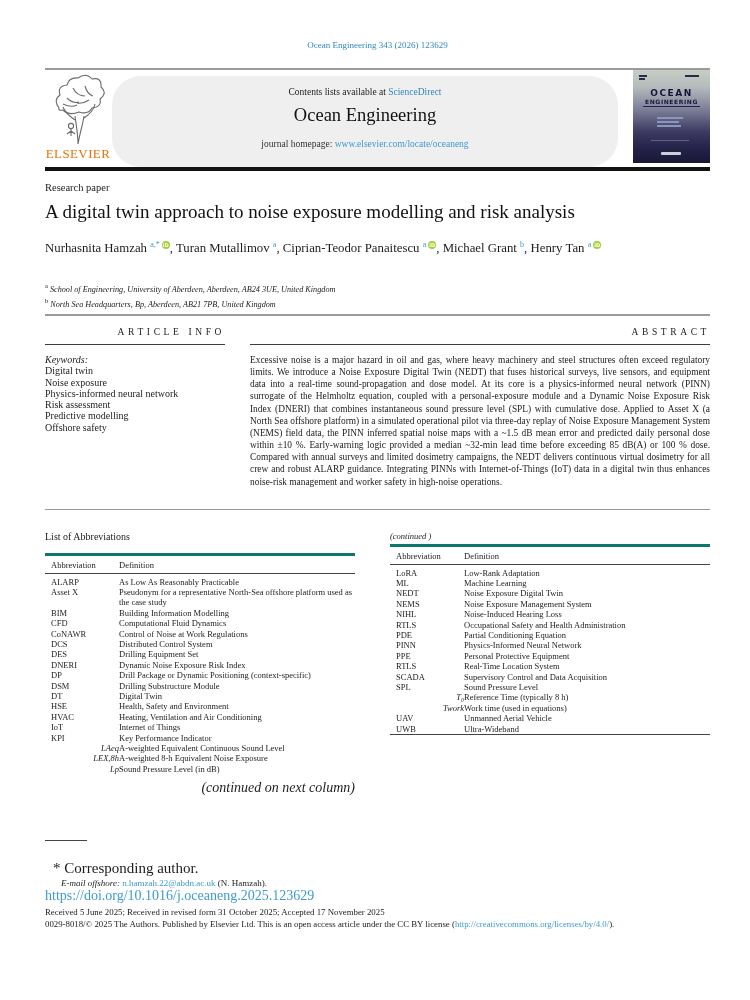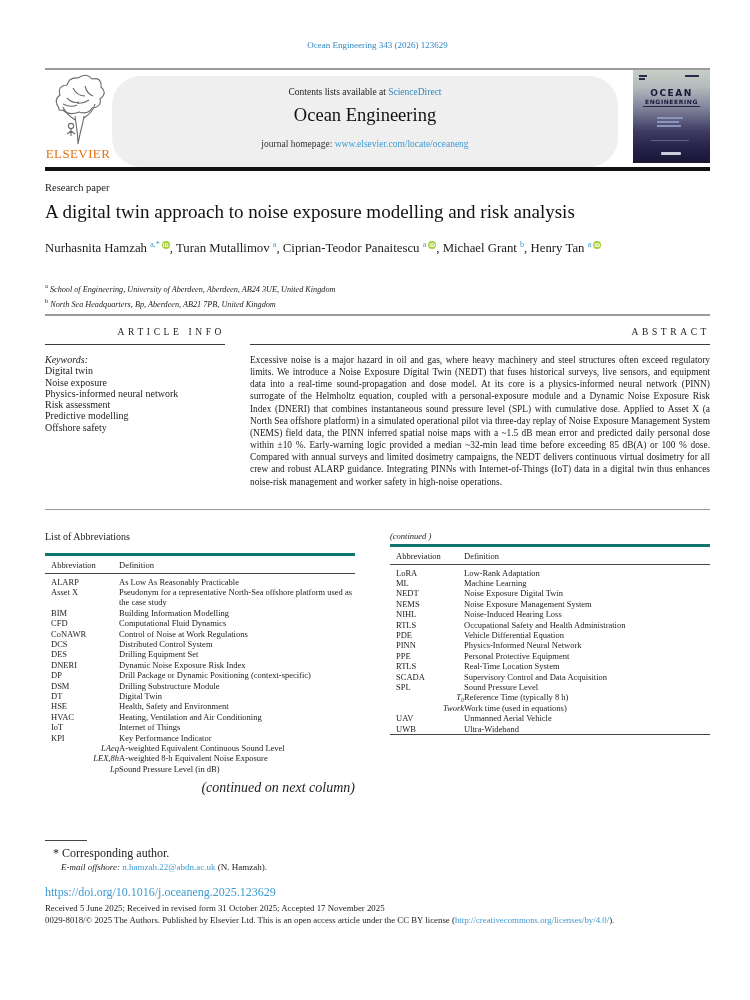--- a/index.html
+++ b/index.html
@@ -72,24 +72,24 @@
   table.abt td{font-size:8.5px;line-height:10.4px;vertical-align:top;padding:0;}
   table.abt .c1{width:68px;padding-left:6px;}
   table.abt th.c1{padding-left:6px;}
   table.abt tbody tr:first-child td{padding-top:3px;}
   .it{font-style:italic;text-align:right;}
   .continued-note{margin-top:6px;font-size:14px;font-style:italic;text-align:right;}
 
   
   .footer{position:absolute;top:840px;left:0;width:100%;}
   .fn-rule{width:42px;height:1px;background:#444;}
-  .fn1{margin-top:5px;font-size:12px;padding-left:8px;}
+  .fn1{margin-top:19px;font-size:15px;padding-left:8px;}
   .fn2{margin-top:1px;font-size:9px;padding-left:16px;}
   .em-label{font-style:italic;}
-  .doi-line{margin-top:13px;font-size:12px;}
+  .doi-line{font-size:14px;}
   .recv-line{margin-top:3px;font-size:8.8px;}
   .copy-line{margin-top:2px;font-size:8.8px;}
 
   .treelogo{display:block;margin:0 auto;}
 </style>
 </head>
 <body>
 
 <div class="page">
   <div class="content">
@@ -289,21 +289,21 @@
               <tr>
                 <td class="c1">NIHL</td>
                 <td>Noise-Induced Hearing Loss</td>
               </tr>
               <tr>
                 <td class="c1">RTLS</td>
                 <td>Occupational Safety and Health Administration</td>
               </tr>
               <tr>
                 <td class="c1">PDE</td>
-                <td>Vehicle Differential Equation</td>
+                <td>Partial Conditioning Equation</td>
               </tr>
               <tr>
                 <td class="c1">PINN</td>
                 <td>Physics-Informed Neural Network</td>
               </tr>
               <tr>
                 <td class="c1">PPE</td>
                 <td>Personal Protective Equipment</td>
               </tr>
               <tr>

